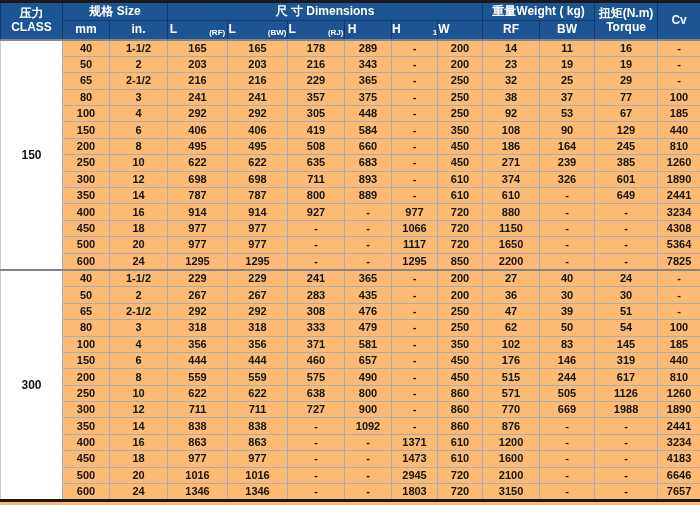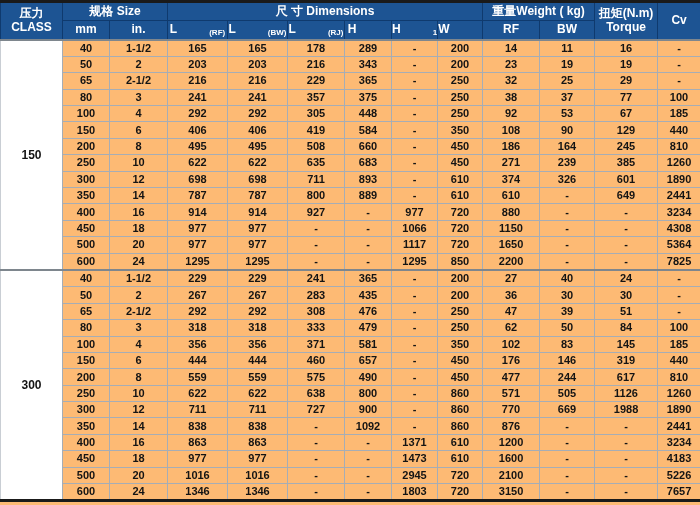--- a/index.html
+++ b/index.html
@@ -357,21 +357,21 @@
           <td>80</td>
           <td>3</td>
           <td>318</td>
           <td>318</td>
           <td>333</td>
           <td>479</td>
           <td>-</td>
           <td>250</td>
           <td>62</td>
           <td>50</td>
-          <td>84</td>
+          <td>54</td>
           <td>100</td>
         </tr>
         <tr>
           <td>100</td>
           <td>4</td>
           <td>356</td>
           <td>356</td>
           <td>371</td>
           <td>581</td>
           <td>-</td>
@@ -397,21 +397,21 @@
         </tr>
         <tr>
           <td>200</td>
           <td>8</td>
           <td>559</td>
           <td>559</td>
           <td>575</td>
           <td>490</td>
           <td>-</td>
           <td>450</td>
-          <td>477</td>
+          <td>515</td>
           <td>244</td>
           <td>617</td>
           <td>810</td>
         </tr>
         <tr>
           <td>250</td>
           <td>10</td>
           <td>622</td>
           <td>622</td>
           <td>638</td>
@@ -484,21 +484,21 @@
           <td>20</td>
           <td>1016</td>
           <td>1016</td>
           <td>-</td>
           <td>-</td>
           <td>2945</td>
           <td>720</td>
           <td>2100</td>
           <td>-</td>
           <td>-</td>
-          <td>5226</td>
+          <td>6646</td>
         </tr>
         <tr>
           <td>600</td>
           <td>24</td>
           <td>1346</td>
           <td>1346</td>
           <td>-</td>
           <td>-</td>
           <td>1803</td>
           <td>720</td>

